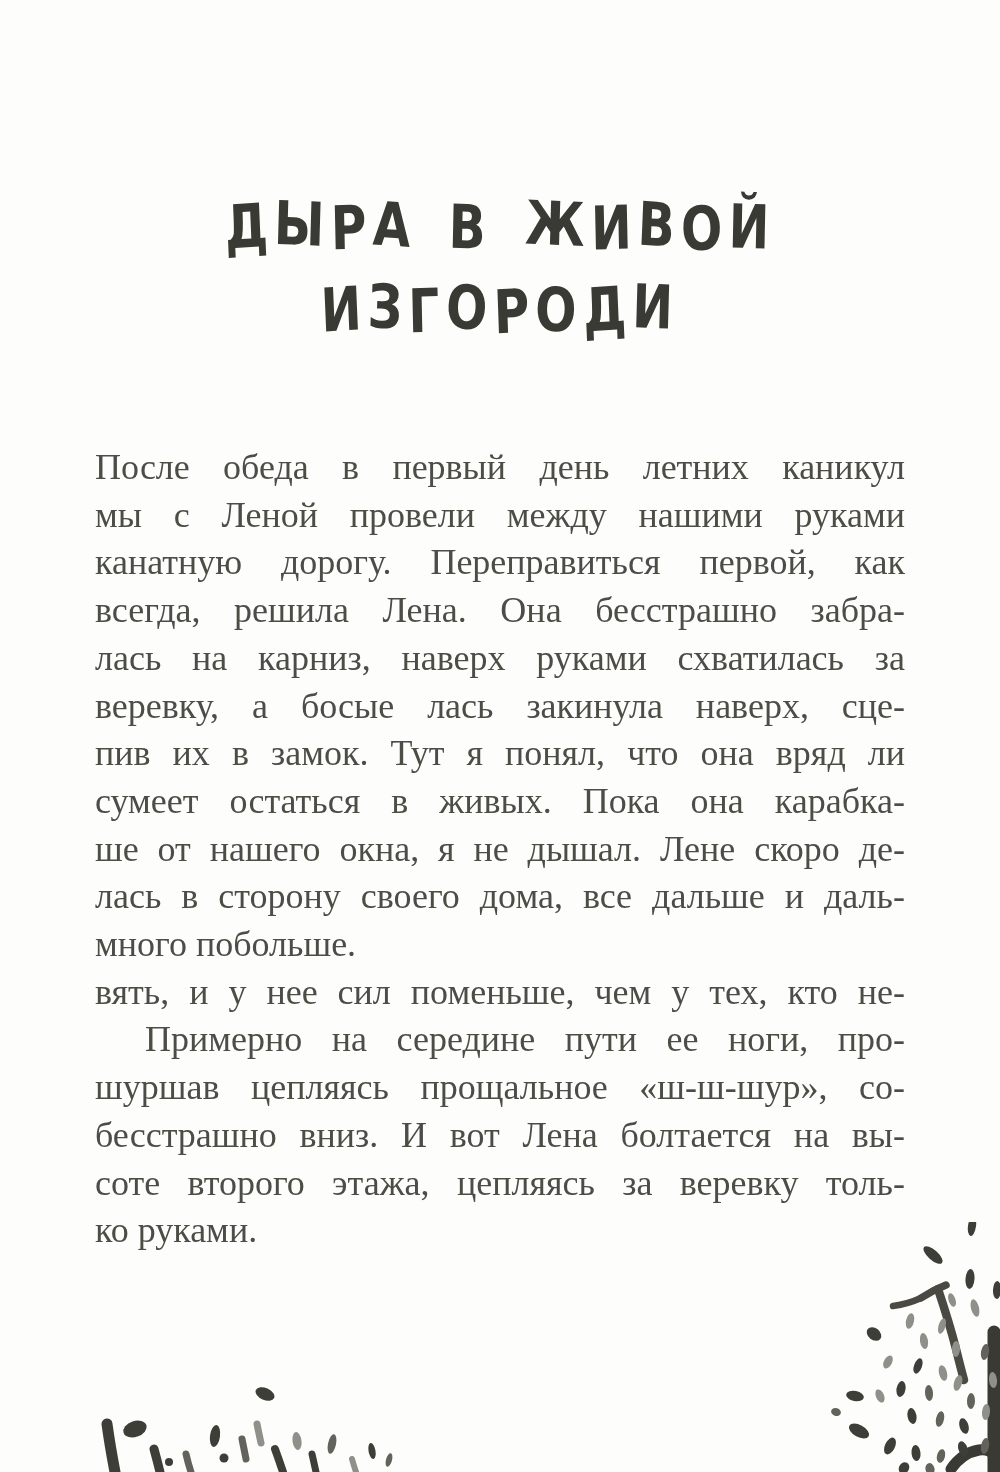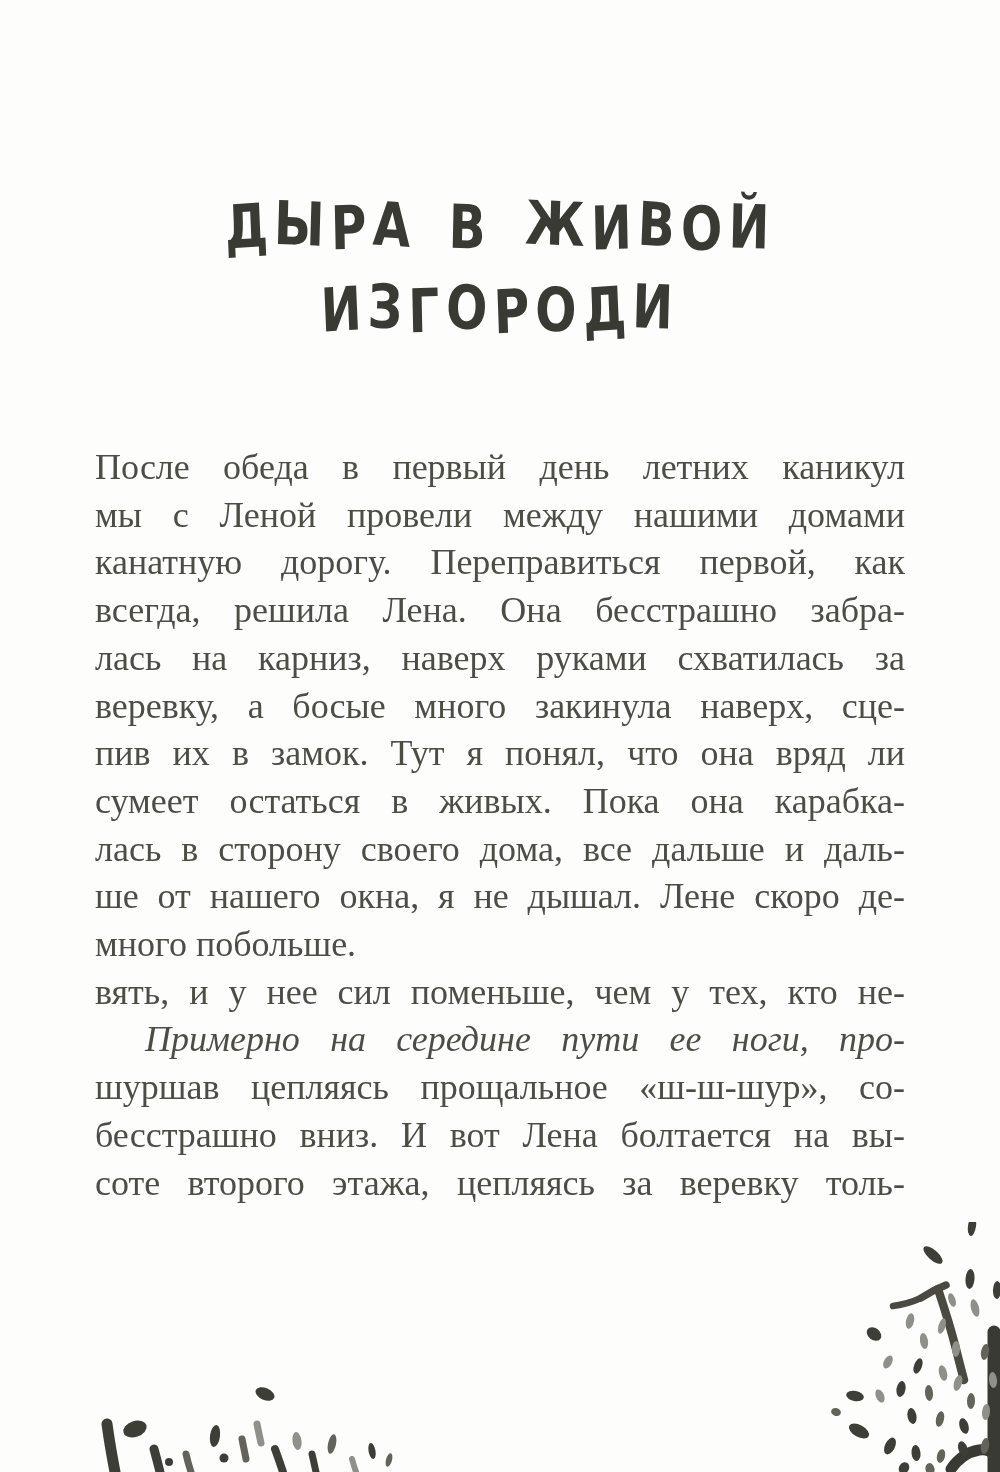--- a/index.html
+++ b/index.html
@@ -30,53 +30,54 @@
   .body-text{
     position:absolute;top:444px;left:95px;width:810px;
     font-size:36px;line-height:47.7px;color:#4d4d46;
   }
   .line{
     text-align:justify;
     text-align-last:justify;
     -moz-text-align-last:justify;
   }
   .line.plast{text-align-last:left;-moz-text-align-last:left;}
-  .line.indent{text-indent:50px;font-style:italic;}
+  .line.indent{text-indent:50px;}
 
   
   .bush-svg{position:absolute;left:50px;bottom:0;}
   .tree-svg{position:absolute;right:0;bottom:0;}
 </style>
 </head>
 <body>
 
 <div class="page">
 
   <div class="chapter-title">
     <div class="title-line"><span class="ch" style="transform: rotate(-3deg) translateY(0px);">Д</span><span class="ch" style="transform: rotate(2deg) translateY(-2px);">Ы</span><span class="ch" style="transform: rotate(-1.5deg) translateY(1.5px);">Р</span><span class="ch" style="transform: rotate(3deg) translateY(-1.2px);">А</span><span class="sp"></span><span class="ch" style="transform: rotate(1.5deg) translateY(0.8px);">В</span><span class="sp"></span><span class="ch" style="transform: rotate(2deg) translateY(-2px);">Ж</span><span class="ch" style="transform: rotate(-1.5deg) translateY(1.5px);">И</span><span class="ch" style="transform: rotate(3deg) translateY(-1.2px);">В</span><span class="ch" style="transform: rotate(-2.5deg) translateY(2px);">О</span><span class="ch" style="transform: rotate(1.5deg) translateY(0.8px);">Й</span></div>
     <div class="title-line"><span class="ch" style="transform: rotate(-3deg) translateY(0px);">И</span><span class="ch" style="transform: rotate(2deg) translateY(-2px);">З</span><span class="ch" style="transform: rotate(-1.5deg) translateY(1.5px);">Г</span><span class="ch" style="transform: rotate(3deg) translateY(-1.2px);">О</span><span class="ch" style="transform: rotate(-2.5deg) translateY(2px);">Р</span><span class="ch" style="transform: rotate(1.5deg) translateY(0.8px);">О</span><span class="ch" style="transform: rotate(-3deg) translateY(0px);">Д</span><span class="ch" style="transform: rotate(2deg) translateY(-2px);">И</span></div>
   </div>
 
   <div class="body-text">
     <div class="line">После обеда в первый день летних каникул</div>
-    <div class="line">мы с Леной провели между нашими домами</div>
+    <div class="line">мы с Леной провели между нашими руками</div>
     <div class="line">канатную дорогу. Переправиться первой, как</div>
     <div class="line">всегда, решила Лена. Она бесстрашно забра-</div>
     <div class="line">лась на карниз, наверх руками схватилась за</div>
-    <div class="line">веревку, а босые много закинула наверх, сце-</div>
+    <div class="line">веревку, а босые лась закинула наверх, сце-</div>
     <div class="line">пив их в замок. Тут я понял, что она вряд ли</div>
     <div class="line">сумеет остаться в живых. Пока она карабка-</div>
+    <div class="line">ше от нашего окна, я не дышал. Лене скоро де-</div>
     <div class="line">лась в сторону своего дома, все дальше и даль-</div>
-    <div class="line">ше от нашего окна, я не дышал. Лене скоро де-</div>
     <div class="line plast">много побольше.</div>
     <div class="line">вять, и у нее сил поменьше, чем у тех, кто не-</div>
     <div class="line indent">Примерно на середине пути ее ноги, про-</div>
     <div class="line">шуршав цепляясь прощальное «ш-ш-шур», со-</div>
     <div class="line">бесстрашно вниз. И вот Лена болтается на вы-</div>
     <div class="line">соте второго этажа, цепляясь за веревку толь-</div>
+    <div class="line plast">ко руками.</div>
   </div>
 
   <svg class="bush-svg" width="360" height="92" viewBox="0 0 360 92">
     <g fill="none" stroke-linecap="round">
       <path d="M57,44 Q60,66 65,92" stroke="#3e3e38" stroke-width="11"></path>
       <path d="M104,69 Q107,80 110,92" stroke="#3e3e38" stroke-width="9"></path>
       <path d="M136,74 Q138,83 141,92" stroke="#63635b" stroke-width="7"></path>
       <path d="M192,59 Q194,69 196,79" stroke="#63635b" stroke-width="7"></path>
       <path d="M207,44 Q209,54 211,63" stroke="#90908a" stroke-width="7"></path>
       <path d="M225,69 Q229,80 233,92" stroke="#3e3e38" stroke-width="8"></path>

